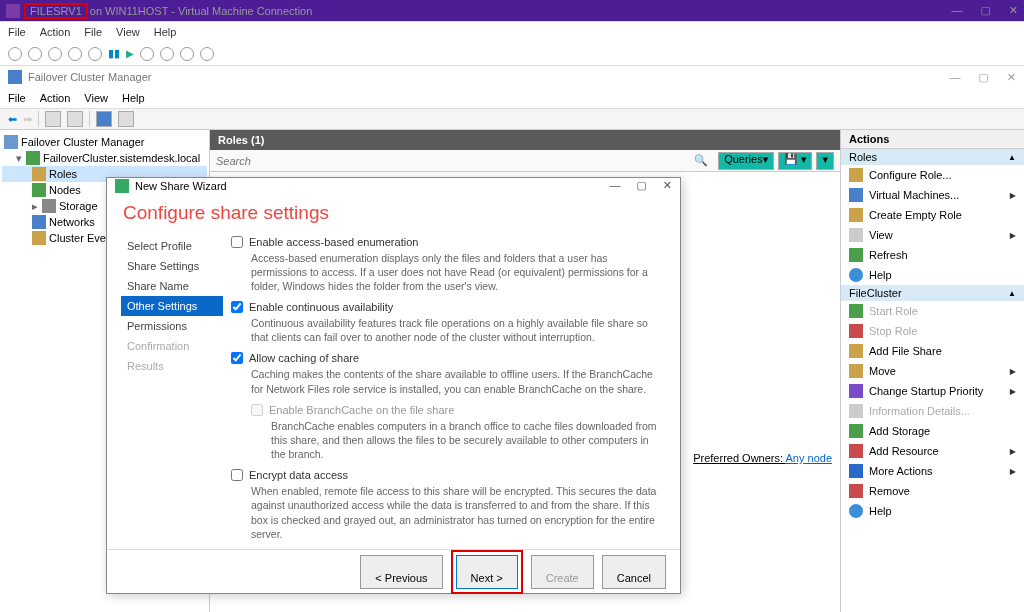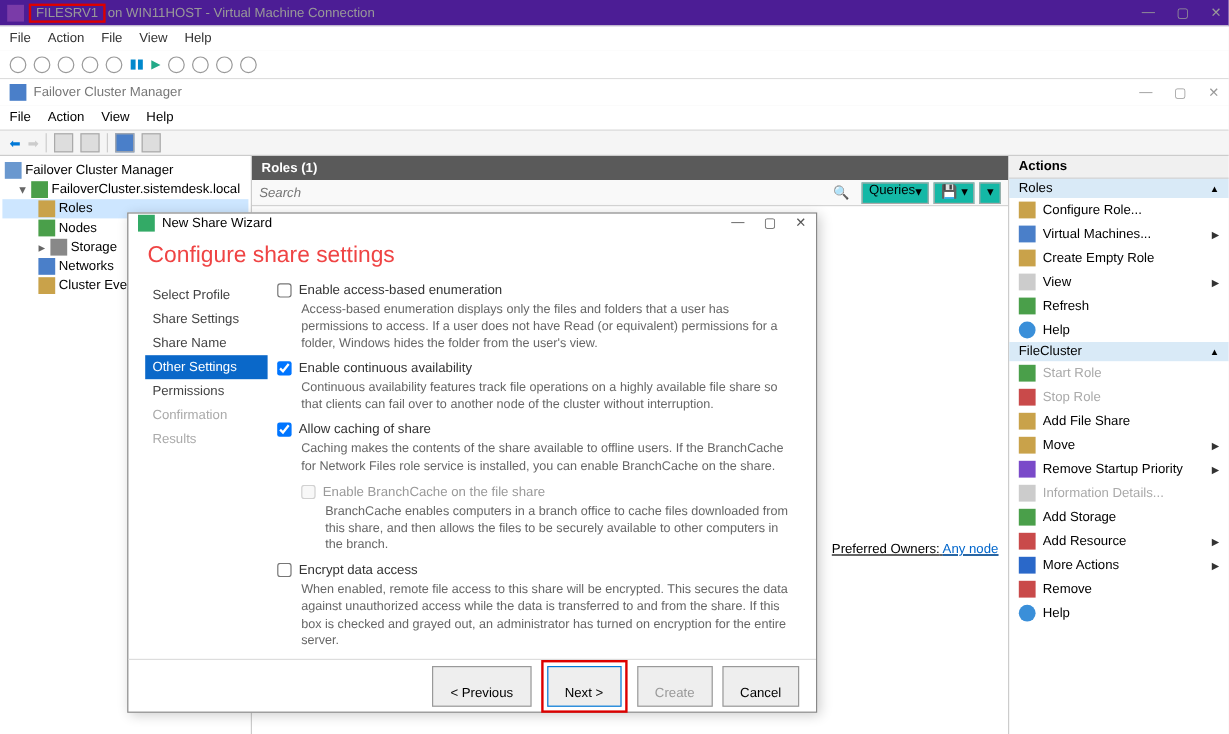--- a/index.html
+++ b/index.html
@@ -252,21 +252,21 @@
           <span class="ic ic-share"></span>
           <span>Add File Share</span>
         </div>
         <div class="act-item">
           <span class="ic ic-move"></span>
           <span>Move</span>
           <span class="arrow">▶</span>
         </div>
         <div class="act-item">
           <span class="ic ic-pri"></span>
-          <span>Remove Startup Priority</span>
+          <span>Change Startup Priority</span>
           <span class="arrow">▶</span>
         </div>
         <div class="act-item dis">
           <span class="ic ic-info"></span>
           <span>Information Details...</span>
         </div>
         <div class="act-item">
           <span class="ic ic-stor"></span>
           <span>Add Storage</span>
         </div>

